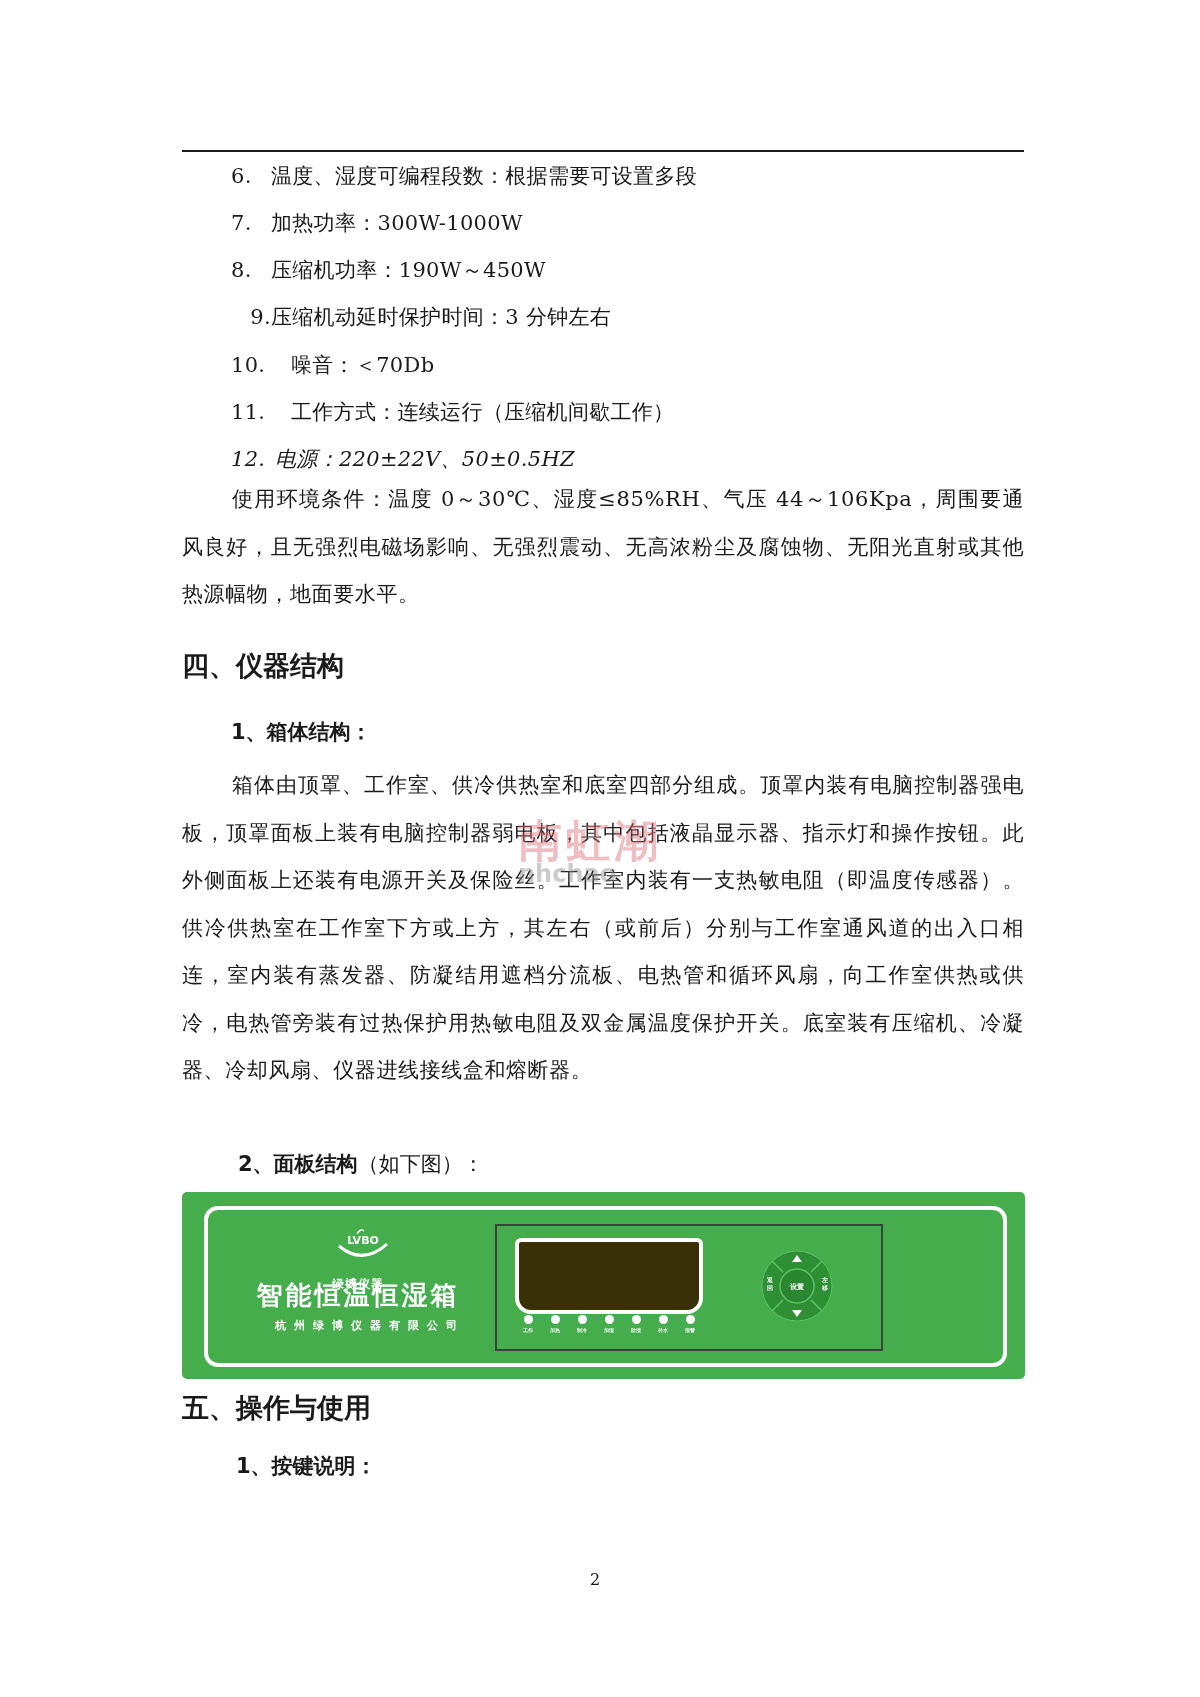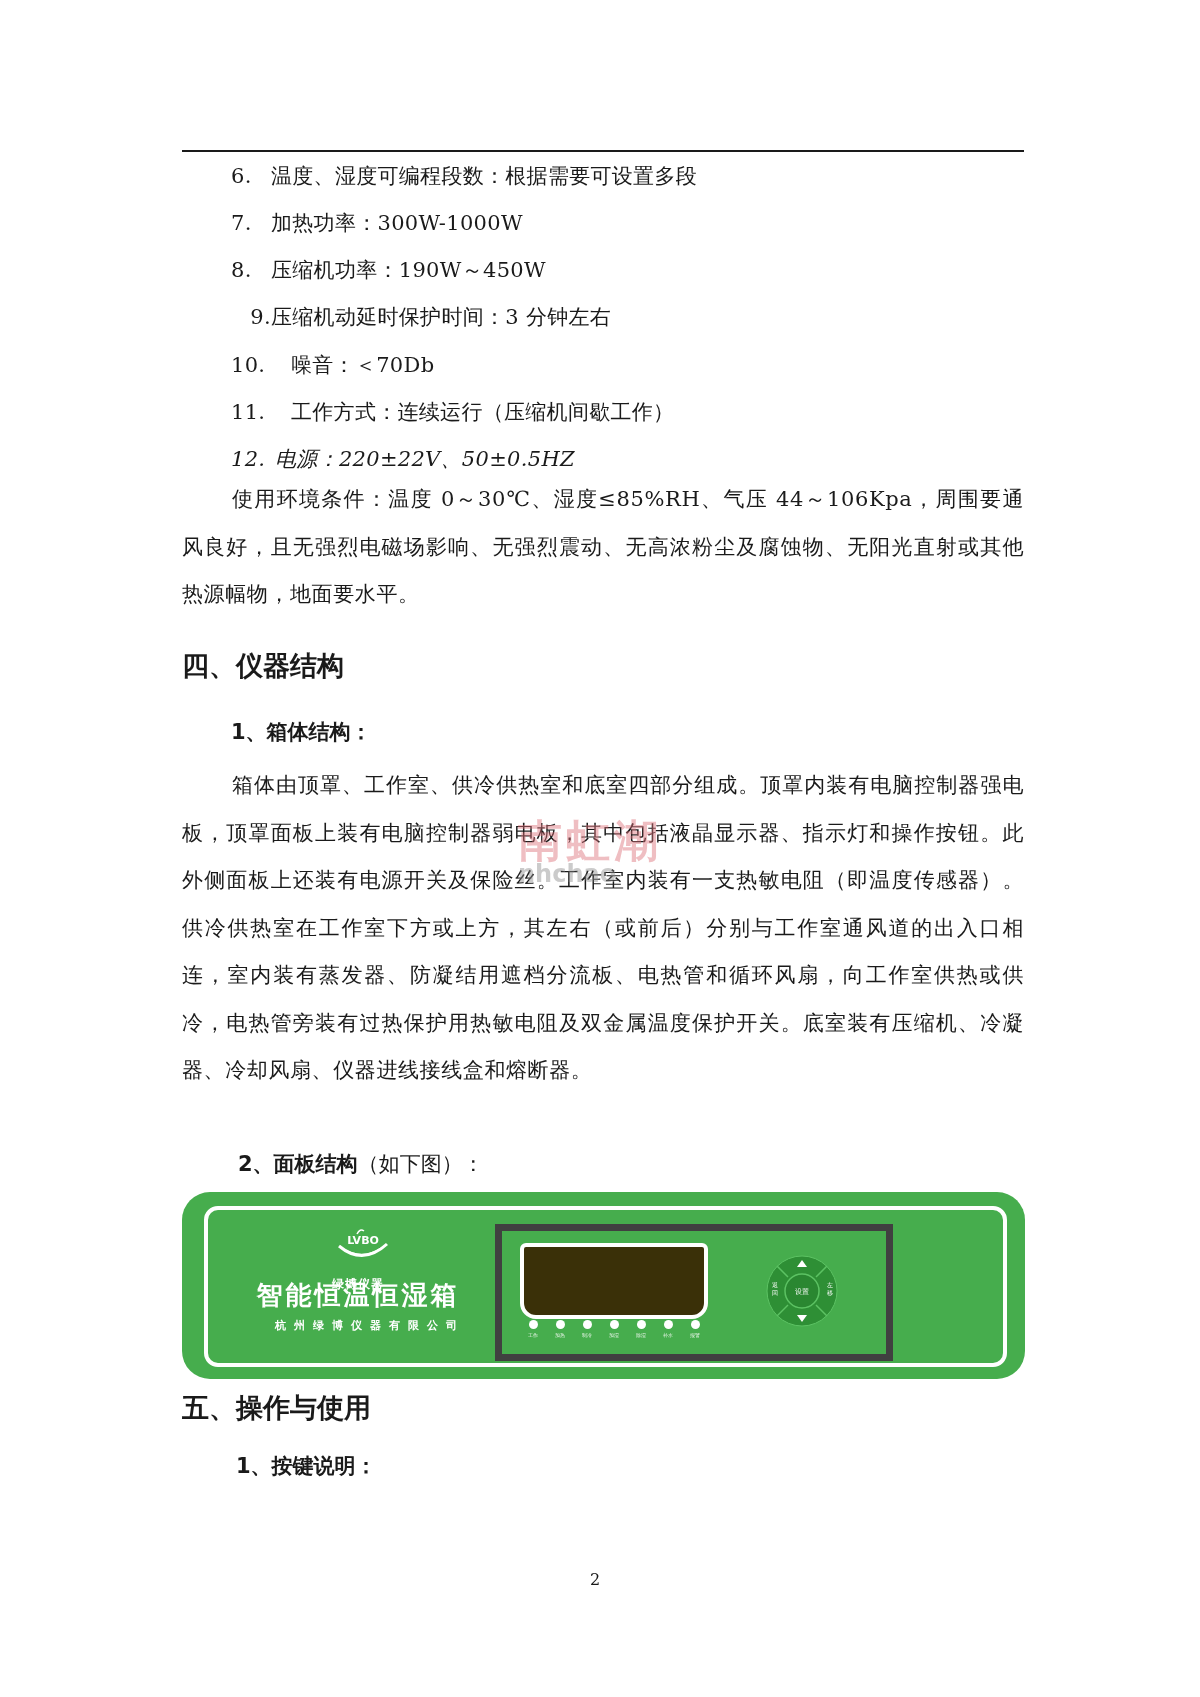--- a/index.html
+++ b/index.html
@@ -8,28 +8,28 @@
   .header-rule { position: absolute; left: 182px; top: 150px; width: 842px; height: 2px; background: #1a1a1a; }
   .line { position: absolute; font-size: 21px; line-height: 30px; white-space: nowrap; letter-spacing: 0.3px; }
   .para { position: absolute; left: 182px; width: 842px; font-size: 21px; line-height: 47.5px; text-indent: 50px; text-align: justify; letter-spacing: 0.6px; }
   .h1 { position: absolute; left: 182px; font-family: "DejaVu Sans", "Liberation Sans", sans-serif; font-size: 27px; font-weight: bold; }
   .h2 { position: absolute; font-family: "DejaVu Sans", "Liberation Sans", sans-serif; font-size: 21px; font-weight: bold; }
   .h2 .normal { font-family: "DejaVu Serif", "Liberation Serif", serif; font-weight: normal; }
   .watermark { position: absolute; left: 518px; top: 812px; width: 170px; height: 90px; pointer-events: none; }
   .wm-cn { position: absolute; left: 0; top: 0; font-size: 44px; color: rgba(220,110,120,0.45); font-weight: bold; letter-spacing: 4px; font-family: "DejaVu Serif", serif; }
   .wm-en { position: absolute; left: 0; top: 48px; font-size: 24px; color: rgba(140,140,140,0.45); font-weight: bold; font-family: "DejaVu Sans", sans-serif; }
   
-  .panel { position: absolute; left: 182px; top: 1192px; width: 843px; height: 187px; background: #46ad4d; border-radius: 28px; }
+  .panel { position: absolute; left: 182px; top: 1192px; width: 843px; height: 187px; background: #46ad4d; border-radius: 5px; }
   .panel-inner { position: absolute; left: 22px; top: 14px; width: 795px; height: 153px; border: 4px solid #ffffff; border-radius: 14px; }
   .logo-area { position: absolute; left: 40px; top: 10px; width: 220px; height: 130px; color: #fff; text-align: center; font-family: "DejaVu Sans", sans-serif; }
   .logo-mark { position: absolute; left: 85px; top: 8px; width: 60px; height: 34px; }
   .brand-cn { position: absolute; left: 0; width: 220px; top: 56px; font-size: 12px; font-weight: bold; letter-spacing: 1px; }
   .product-name { position: absolute; left: 0; width: 220px; top: 58px; font-size: 26px; font-weight: bold; letter-spacing: 3px; }
   .company-name { position: absolute; left: 12px; width: 220px; top: 98px; font-size: 11px; font-weight: bold; letter-spacing: 8px; }
-  .ctrl-box { position: absolute; left: 287px; top: 14px; width: 384px; height: 123px; border: 7px solid #404040; }
+  .ctrl-box { position: absolute; left: 287px; top: 14px; width: 384px; height: 123px; border: 2px solid #404040; font-weight: bold; }
   .lcd { position: absolute; left: 18px; top: 12px; width: 180px; height: 68px; background: #3a3008; border: 4px solid #fff; border-radius: 6px 6px 16px 16px; }
   .leds { position: absolute; left: 18px; top: 89px; width: 190px; height: 26px; }
   .led { position: absolute; top: 0; width: 26px; text-align: center; }
   .led .dot { display: block; margin: 0 auto; width: 9px; height: 9px; border-radius: 50%; background: #fff; }
   .led .lbl { display: block; font-size: 5px; color: #e8f5e8; margin-top: 3px; font-family: "DejaVu Sans", sans-serif; }
   .dpad { position: absolute; left: 264px; top: 24px; width: 72px; height: 72px; }
 </style>
 </head>
 <body>
 

